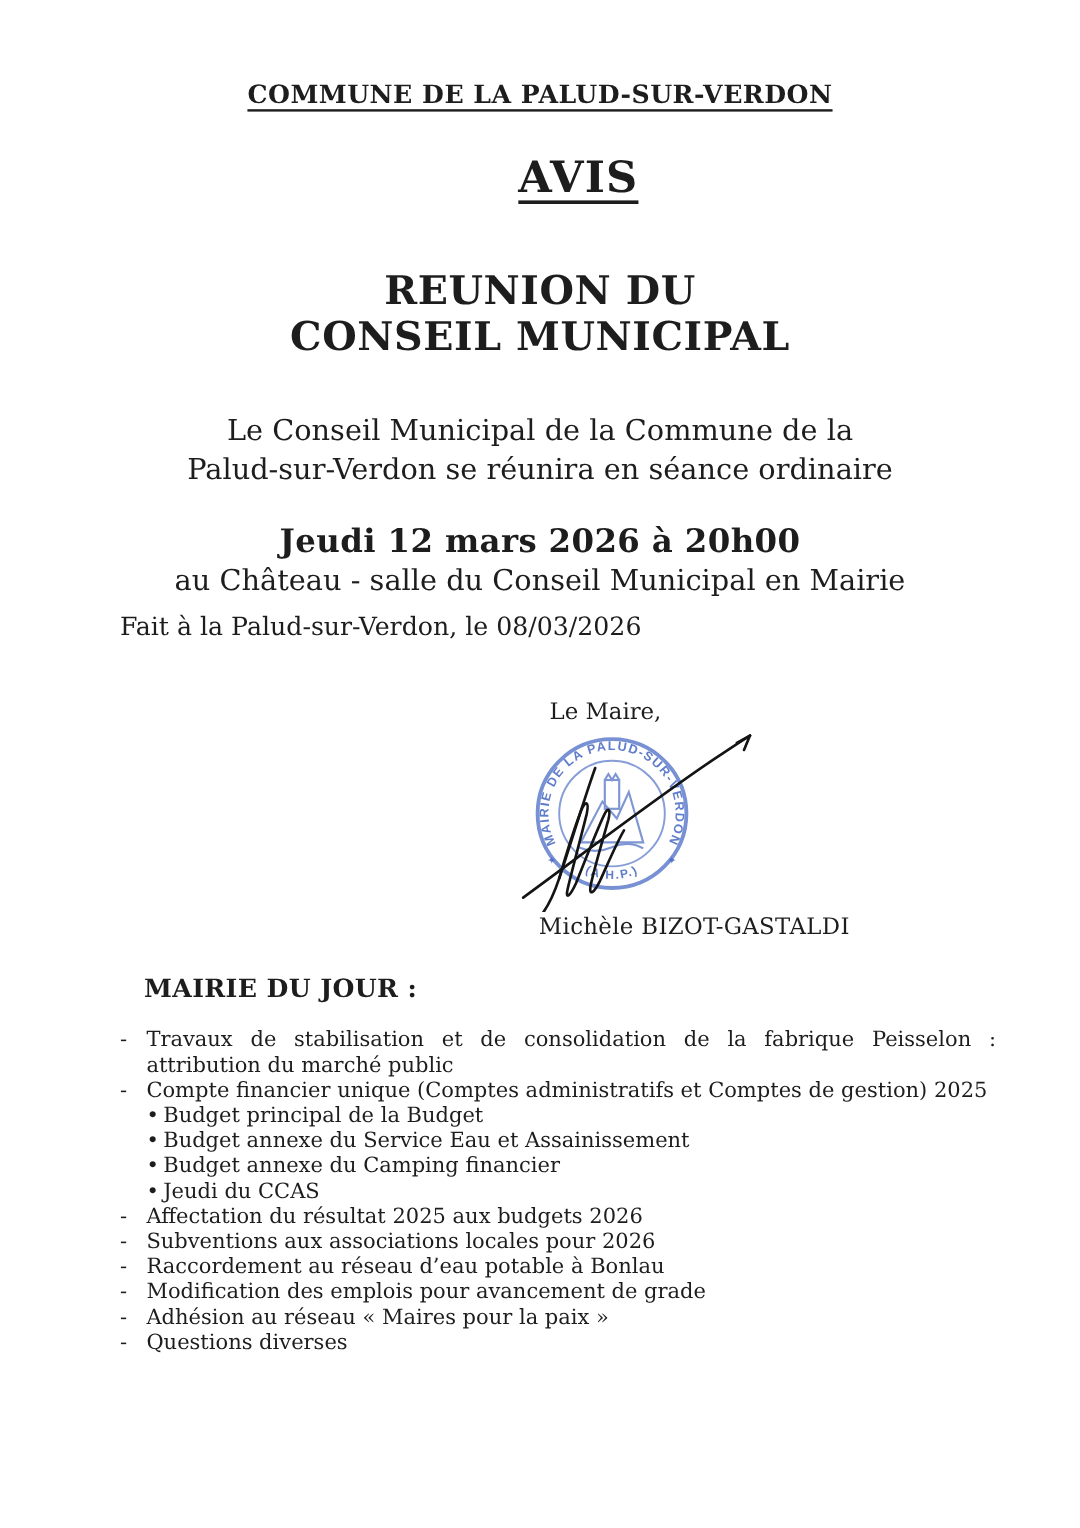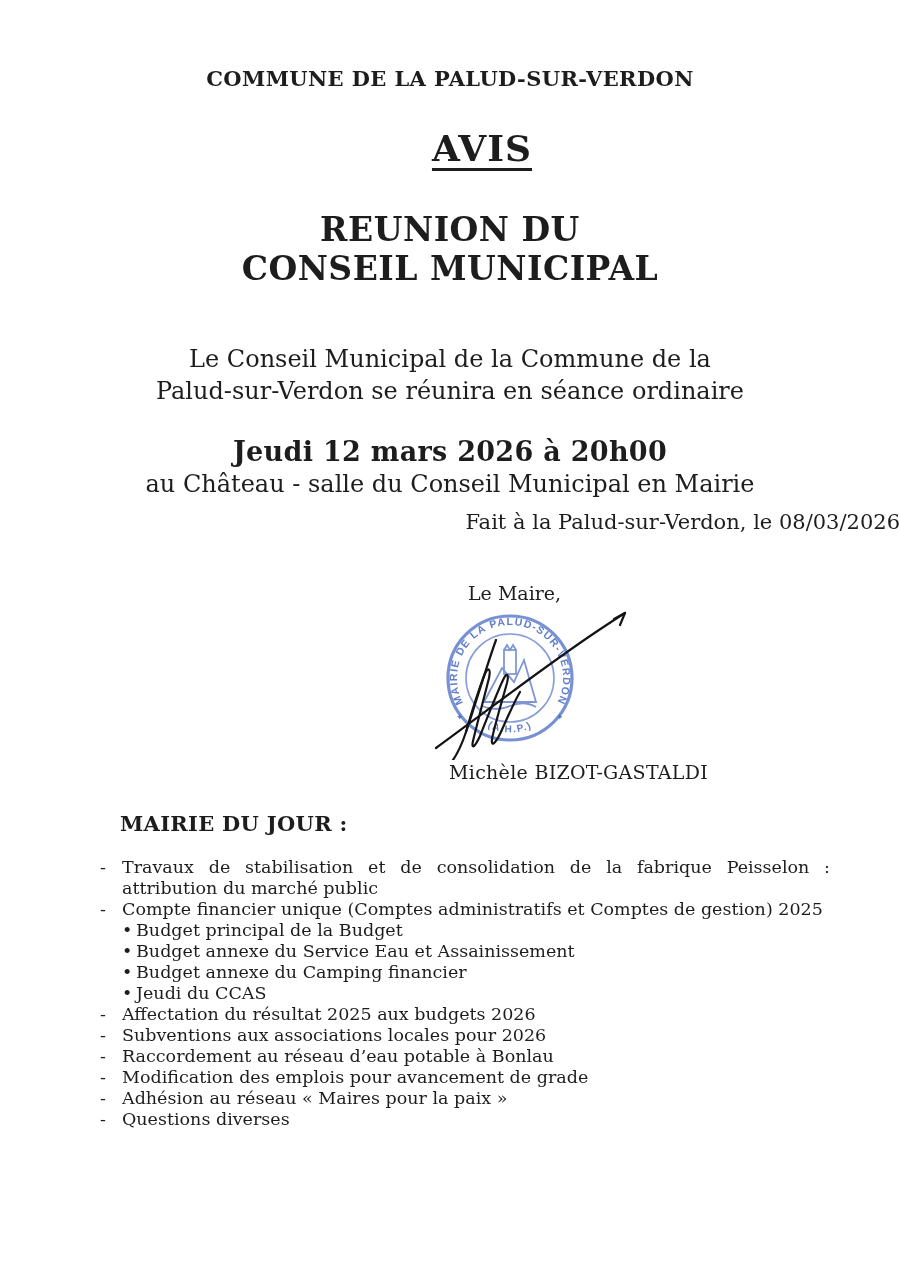--- a/index.html
+++ b/index.html
@@ -10,46 +10,46 @@
     font-family:"DejaVu Serif", serif;
     color:#1d1d1d;
     overflow:hidden;
   }
   .center { position:absolute; left:0; width:100%; text-align:center; }
 
   .commune-header {
     top:66px; font-size:21px; font-weight:bold; letter-spacing:.4px;
   }
   .commune-header .u {
-    text-decoration-thickness:2px; text-underline-offset:5px;
+    text-decoration:underline; text-decoration-thickness:2px; text-underline-offset:5px;
   }
   .avis-title {
     top:127px; font-size:36px; font-weight:bold; letter-spacing:1px;margin-left:32px;
   }
   .avis-title .u {
     text-decoration:underline; text-decoration-thickness:3px; text-underline-offset:7px;
   }
   .meeting-title {
-    top:210px; font-size:33px; font-weight:bold; line-height:39px; letter-spacing:.5px;
+    top:222px; font-size:33px; font-weight:bold; line-height:39px; letter-spacing:.5px;
   }
   .intro {
     top:343px; font-size:24px; line-height:32px;
   }
   .datetime {
     top:436px; font-size:27px; font-weight:bold; letter-spacing:.3px;
   }
   .location {
     top:470px; font-size:24px;
   }
   .issued {
-    position:absolute; top:510px; left:100px; width:800px; text-align:right;
+    position:absolute; top:510px; left:100px; width:800px; text-align:left;
     font-size:21px;
   }
   .le-maire {
-    position:absolute; top:582px; left:468px; font-size:19px;
+    position:absolute; top:582px; left:458px; font-size:19px;
   }
   .sig-block {
     position:absolute; top:598px; left:418px; width:270px; height:162px;
   }
   .mayor-name {
     position:absolute; top:749px; left:449px; font-size:19px; letter-spacing:.3px;margin-top:12px;
   }
   .agenda-heading {
     position:absolute; top:811px; left:120px; font-size:21px; font-weight:bold; letter-spacing:.3px;
   }

